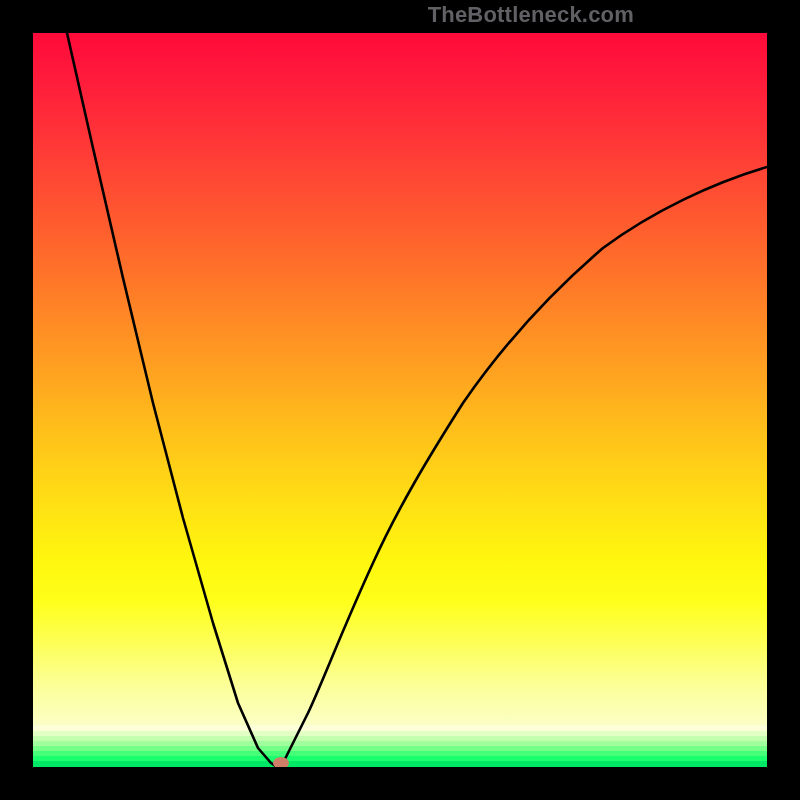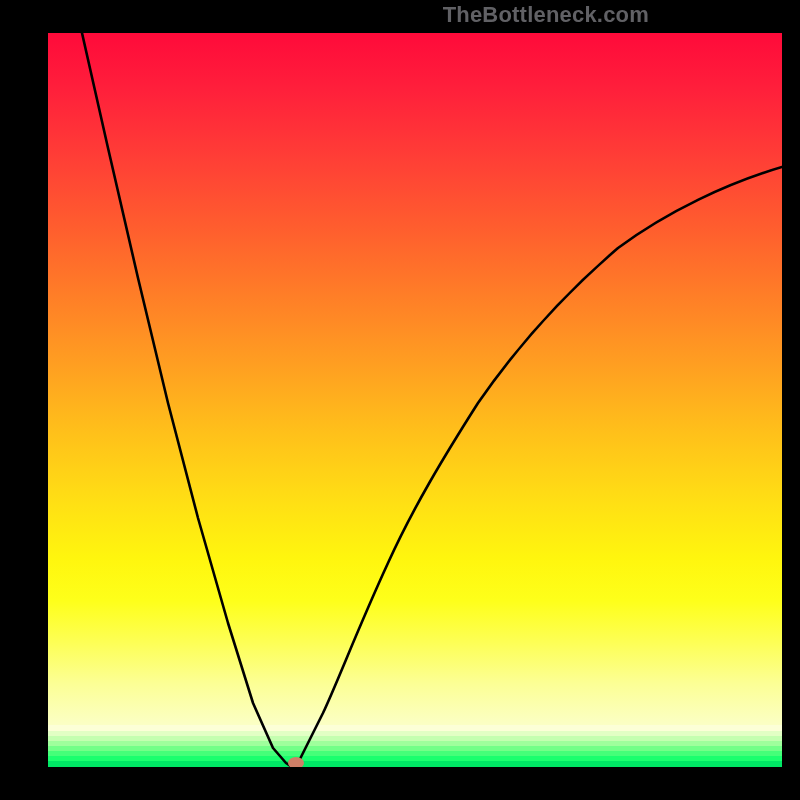--- a/index.html
+++ b/index.html
@@ -9,21 +9,20 @@
     height: 800px;
     background: #000;
     font-family: Arial, Helvetica, sans-serif;
     overflow: hidden;
   }
   .stage {
     position: relative;
     width: 644px;
     height: 800px;
     background: #000;
-    margin-left: 15px;
   }
   .watermark {
     position: absolute;
     top: 2px;
     right: 10px;
     font-size: 22px;
     font-weight: 600;
     color: #616165;
     letter-spacing: 0.2px;
     z-index: 10;

